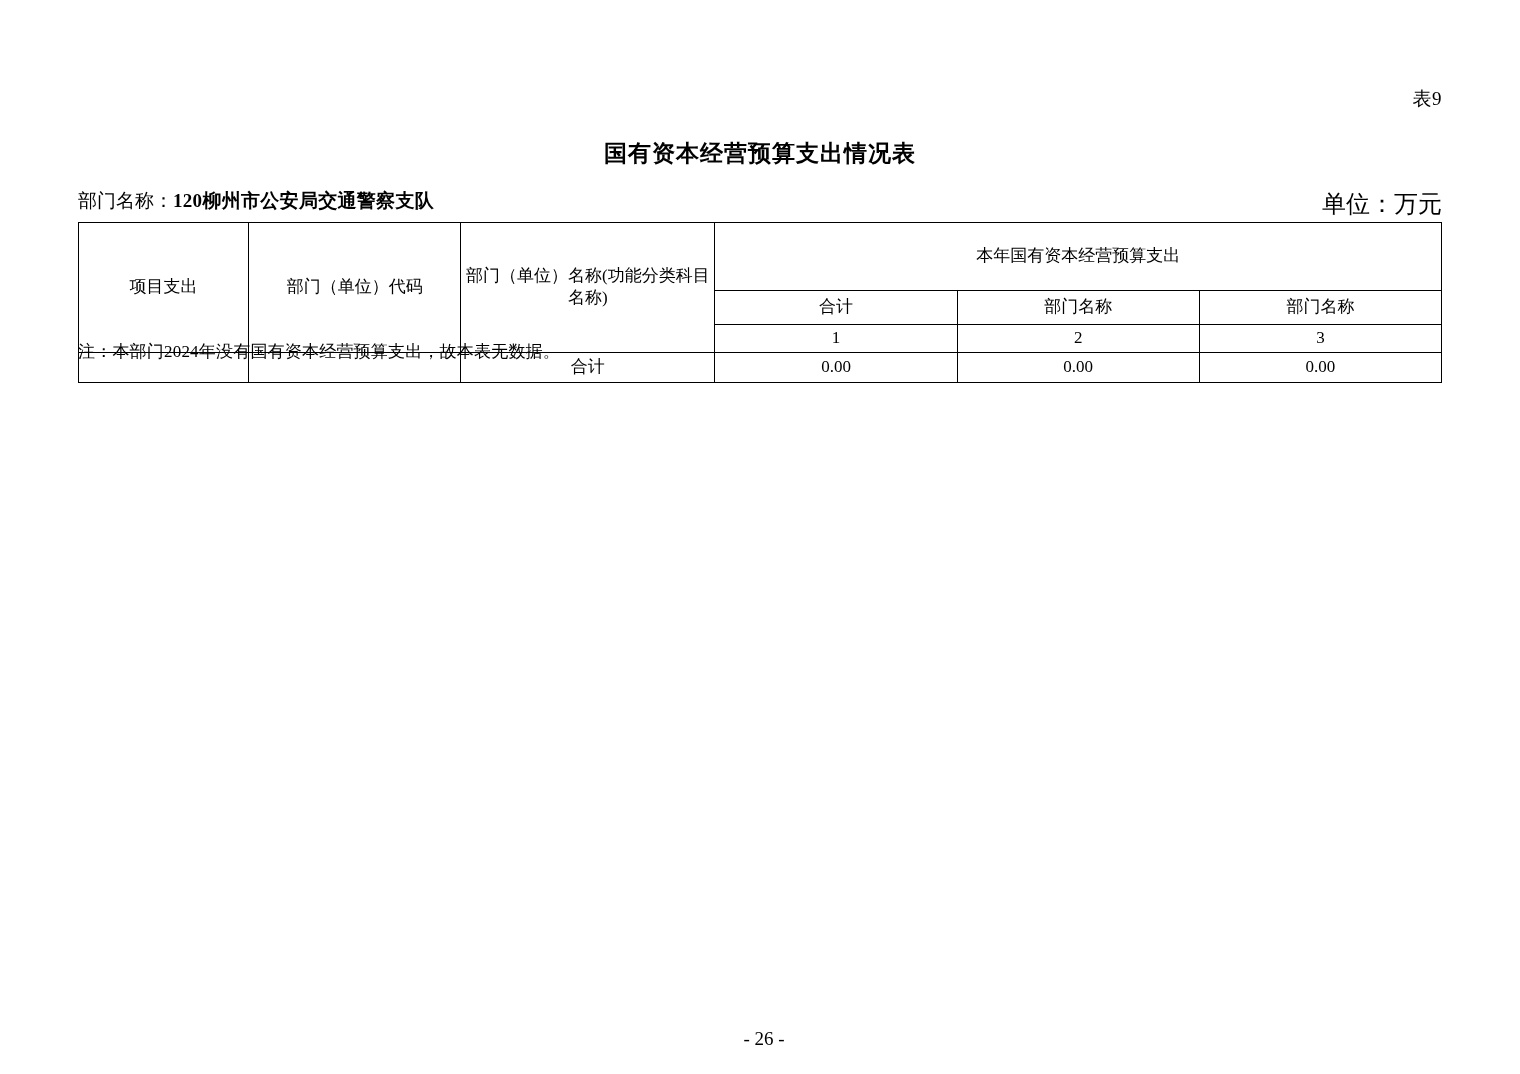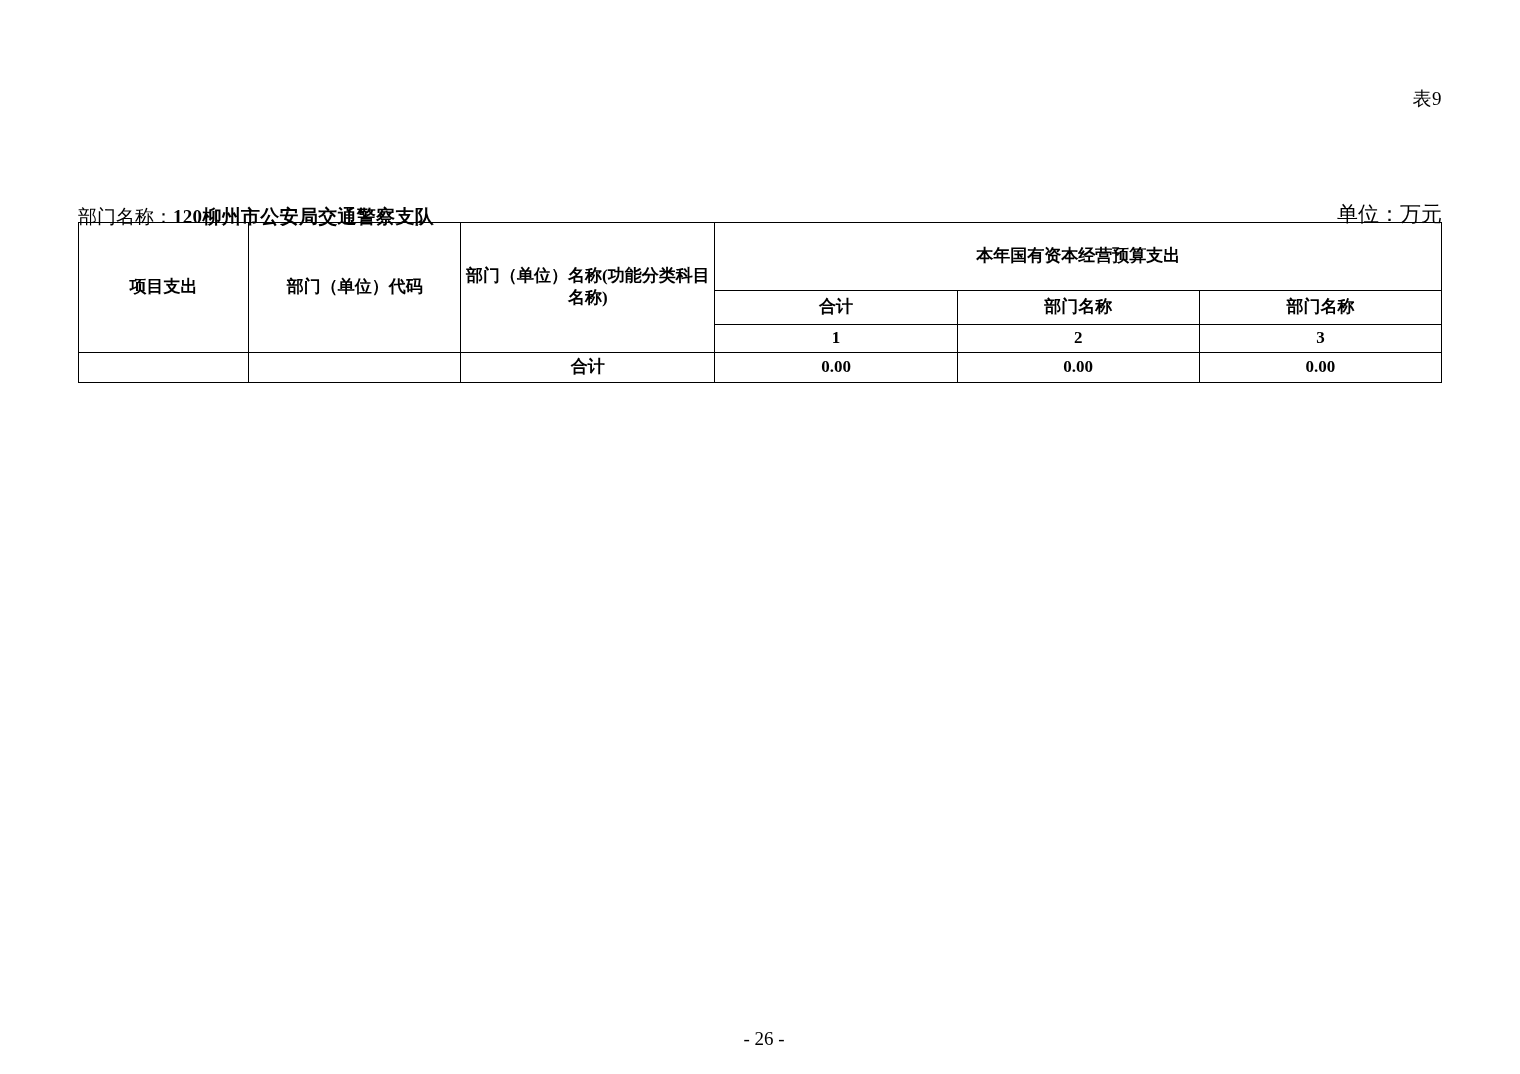--- a/index.html
+++ b/index.html
@@ -42,50 +42,50 @@
   .meta-row {
     position: absolute;
     left: 78px;
     right: 78px;
     top: 188px;
     height: 26px;
   }
   .dept-line {
     position: absolute;
     left: 0;
-    top: 16px;
+    top: 0;
     font-size: 19px;
     white-space: nowrap;
   }
   .dept-label {
     font-weight: normal;
   }
   .dept-value {
     font-weight: bold;
     letter-spacing: 0.3px;
   }
   .unit-line {
     position: absolute;
     right: 0;
-    top: 12px;
-    font-size: 21px;
+    top: 0;
+    font-size: 24px;
     white-space: nowrap;
   }
   table.budget {
     position: absolute;
     left: 78px;
     top: 222px;
     width: 1364px;
     border-collapse: collapse;
     table-layout: fixed;
   }
   table.budget th,
   table.budget td {
     border: 1px solid #000000;
-    font-weight: bold;
+    font-weight: normal;
     font-size: 17px;
     text-align: center;
     vertical-align: middle;
     padding: 2px 4px;
     line-height: 1.35;
   }
   .col-code { width: 170px; }
   .col-deptcode { width: 212px; }
   .col-deptname { width: 254px; }
   .col-num { width: 242px; }
@@ -119,20 +119,21 @@
     padding-left: 8px;
   }
 </style>
 </head>
 <body>
 
 <div class="page">
 
   <div class="table-label">表9</div>
 
+  <div class="doc-title">国有资本经营预算支出情况表</div>
 
   <div class="meta-row">
     <div class="dept-line">
       <span class="dept-label">部门名称：</span><span class="dept-value">120柳州市公安局交通警察支队</span>
     </div>
     <div class="unit-line">单位：万元</div>
   </div>
 
   <table class="budget">
     <colgroup>
@@ -166,16 +167,17 @@
         <td></td>
         <td></td>
         <td>合计</td>
         <td class="num-cell">0.00</td>
         <td class="num-cell">0.00</td>
         <td class="num-cell">0.00</td>
       </tr>
     </tbody>
   </table>
 
+  <div class="note">注：本部门2024年没有国有资本经营预算支出，故本表无数据。</div>
 
   <div class="footer">- 26 -</div>
 
 </div>
 
 </body></html>

